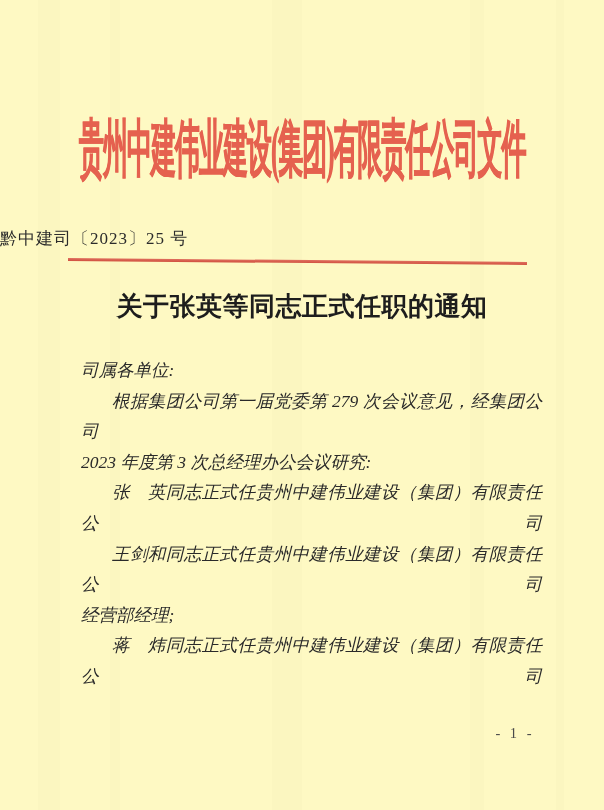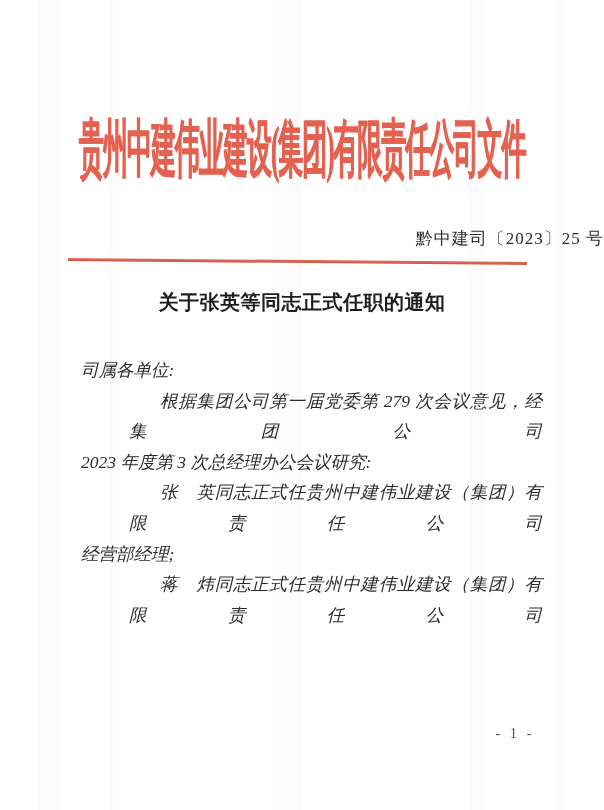--- a/index.html
+++ b/index.html
@@ -4,21 +4,21 @@
 <style>
   * { margin: 0; padding: 0; box-sizing: border-box; }
   html, body { background: #e9e9e9; }
   body { font-family: "Liberation Serif", "DejaVu Serif", serif; }
 
   .page {
     position: relative;
     width: 604px;
     height: 810px;
     margin: 0 auto;
-    background: #ffffff;
+    background: #fef9c3;
     overflow: hidden;
     color: #2a2a2a;
   }
 
   
   .scan-stripe {
     position: absolute;
     top: 0;
     height: 100%;
     width: 22px;
@@ -46,21 +46,21 @@
     transform: scaleY(2.5);
     transform-origin: center top;
     white-space: nowrap;
   }
 
   .doc-number {
     position: absolute;
     top: 227px;
     left: 0;
     width: 100%;
-    text-align: right;
+    text-align: left;
     font-size: 17px;
     color: #2b2b2b;
     letter-spacing: 1px;
     white-space: nowrap;
   }
 
   .red-divider {
     position: absolute;
     top: 258px;
     left: 68px;
@@ -70,21 +70,21 @@
     transform: rotate(0.5deg);
     transform-origin: left center;
   }
 
   .notice-title {
     position: absolute;
     top: 289px;
     left: 0;
     width: 100%;
     text-align: center;
-    font-size: 20px;
+    font-size: 26px;
     font-weight: bold;
     color: #1d1d1d;
     letter-spacing: 0.5px;
     white-space: nowrap;
   }
 
   .body-block {
     position: absolute;
     top: 355px;
     left: 81px;
@@ -93,21 +93,20 @@
     line-height: 30.6px;
     color: #2a2a2a;
   }
   .body-line { white-space: nowrap; font-style: italic; }
   .body-line.indent { text-indent: 31px; }
   .body-line.full {
     white-space: normal;
     text-align: justify;
     text-align-last: justify;
     text-justify: inter-character;
-    margin-left: 48px;
   }
 
   .page-number {
     position: absolute;
     top: 725px;
     left: 478px;
     width: 74px;
     text-align: center;
     font-size: 14.5px;
     color: #4a4a4a;
@@ -132,20 +131,21 @@
 
   <div class="red-divider"></div>
 
   <div class="notice-title">关于张英等同志正式任职的通知</div>
 
   <div class="body-block">
     <div class="body-line">司属各单位:</div>
     <div class="body-line indent full">根据集团公司第一届党委第 279 次会议意见，经集团公司</div>
     <div class="body-line">2023 年度第 3 次总经理办公会议研究:</div>
     <div class="body-line indent full">张　英同志正式任贵州中建伟业建设（集团）有限责任公司</div>
+    <div class="body-line indent full">王剑和同志正式任贵州中建伟业建设（集团）有限责任公司</div>
     <div class="body-line">经营部经理;</div>
     <div class="body-line indent full">蒋　炜同志正式任贵州中建伟业建设（集团）有限责任公司</div>
 
   </div>
 
   <div class="page-number">- 1 -</div>
 
 </div>
 
 </body></html>

